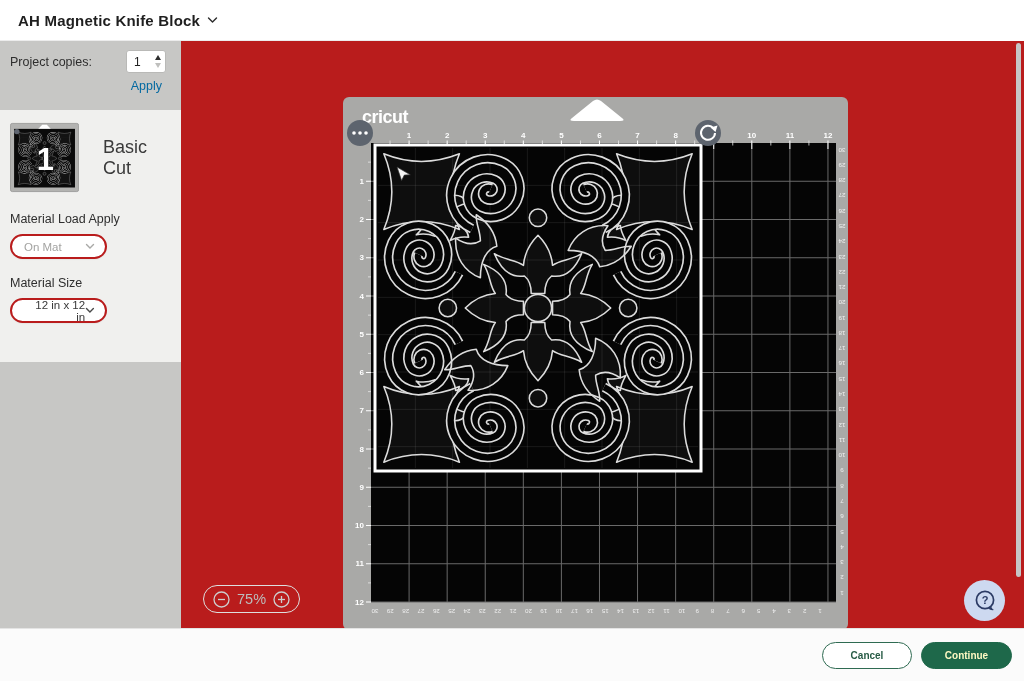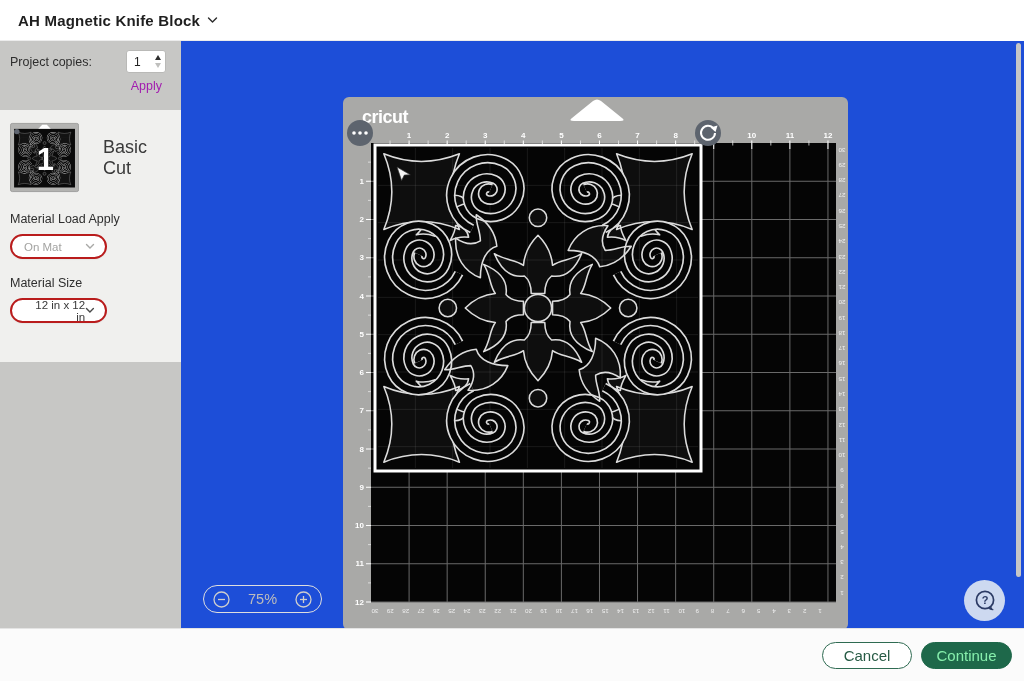--- a/index.html
+++ b/index.html
@@ -15,54 +15,54 @@
   .sec1{height:69px;background:#c7c7c5;box-sizing:border-box;padding:9px 18px 0 10px;}
   .copies-row{display:flex;align-items:center;justify-content:space-between;}
   .copies-label{font-size:12.5px;color:#2e2e2e;}
   .num-input{width:40px;height:23px;background:#fff;border:1px solid #b9b9b7;border-radius:3px;
              display:flex;align-items:center;box-sizing:border-box;}
   .num-input input{width:20px;border:none;outline:none;font-size:12px;padding:0 0 0 7px;
                    font-family:"Liberation Sans",sans-serif;color:#222;background:transparent;}
   .spin{display:flex;flex-direction:column;gap:3px;margin-left:1px;}
   .arr-up{width:0;height:0;border-left:3.5px solid transparent;border-right:3.5px solid transparent;border-bottom:5px solid #2d2d2d;}
   .arr-down{width:0;height:0;border-left:3.5px solid transparent;border-right:3.5px solid transparent;border-top:5px solid #bfbfbd;}
-  .apply{margin-top:6px;text-align:right;padding-right:4px;font-size:12.5px;color:#a21caf;cursor:pointer;}
+  .apply{margin-top:6px;text-align:right;padding-right:4px;font-size:12.5px;color:#0369a1;cursor:pointer;}
   .sec2{height:252px;background:#f0f0ee;box-sizing:border-box;padding:10px 10px 0 10px;position:relative;}
   .thumb-row{display:flex;align-items:center;gap:24px;}
   .thumb{width:75px;height:75px;display:block;}
   .thumb-num{font-family:"Liberation Sans",sans-serif;font-weight:bold;}
   .cut-type{font-size:18px;color:#3a3a3a;}
   .field-label{font-size:12.5px;color:#2e2e2e;margin-top:17px;}
   .dropdown{margin-top:8px;width:97px;height:25px;background:#fff;border:2px solid #b91c1c;border-radius:13px;
             display:flex;align-items:center;justify-content:space-between;padding:0 10px 0 12px;box-sizing:border-box;
             box-shadow:0 1px 1px rgba(0,0,0,.04);}
   .dd-val{font-size:11.5px;}
   .dd-muted{color:#a3a3a1;}
   .dd-dark{color:#3a3a3a;text-align:right;}
   .mirror-row{display:flex;align-items:center;margin-top:20px;}
   .mirror-label{font-size:12.5px;color:#2e2e2e;margin-right:6px;}
   .toggle{width:30px;height:18px;border-radius:9px;background:#b5b5b3;position:relative;margin-left:auto;margin-right:4px;cursor:pointer;}
   .toggle .knob{position:absolute;left:1px;top:1px;width:16px;height:16px;border-radius:50%;background:#fff;
                 box-shadow:0 1px 2px rgba(0,0,0,.3);}
   .sec3{flex:1;background:#c7c7c5;}
   
-  .canvas{position:absolute;left:181px;top:41px;right:0;bottom:53px;background:#1d4ed8;text-align:right;}
+  .canvas{position:absolute;left:181px;top:41px;right:0;bottom:53px;background:#b91c1c;text-align:right;}
   .mat-svg{position:absolute;left:162px;top:56px;width:505px;height:533px;}
   .zoom-pill{position:absolute;left:22px;bottom:15px;height:26px;border:1px solid #dedede;border-radius:14px;
-             display:flex;align-items:center;gap:18px;padding:0 9px;color:#bcbcbc;font-size:14.5px;}
+             display:flex;align-items:center;gap:7px;padding:0 9px;color:#bcbcbc;font-size:14.5px;}
   .help-btn{position:absolute;left:783px;top:539px;width:41px;height:41px;border-radius:50%;background:#cdd9f0;
             display:flex;align-items:center;justify-content:center;cursor:pointer;}
   .v-scroll{position:absolute;right:3px;top:2px;width:5px;height:534px;border-radius:3px;background:#c6c6c6;}
   
   .footer{position:absolute;left:0;bottom:0;width:1024px;height:53px;background:#fbfbfb;border-top:1px solid #e4e4e4;
           display:flex;align-items:center;justify-content:flex-end;gap:9px;padding-right:12px;box-sizing:border-box;}
-  .btn{height:27px;border-radius:14px;font-size:15px;font-weight:normal;display:flex;align-items:center;
+  .btn{height:27px;border-radius:14px;font-size:10px;font-weight:bold;display:flex;align-items:center;
        justify-content:center;cursor:pointer;box-sizing:border-box;font-family:"Liberation Sans",sans-serif;}
   .btn-cancel{width:90px;background:#fff;border:1.5px solid #2f6b52;color:#275b45;}
-  .btn-continue{width:91px;background:#1e684a;border:1.5px solid #1e684a;color:#86efac;}
+  .btn-continue{width:91px;background:#1e684a;border:1.5px solid #1e684a;color:#fef9c3;}
   .info-icon{display:flex;align-items:center;}
   text{font-family:"Liberation Sans",sans-serif;}
 </style>
 </head>
 <body>
 
 <div class="header">
   <span class="title">AH Magnetic Knife Block</span>
   <span class="title-chevron">
     <svg width="11" height="8" viewBox="0 0 11 8">

